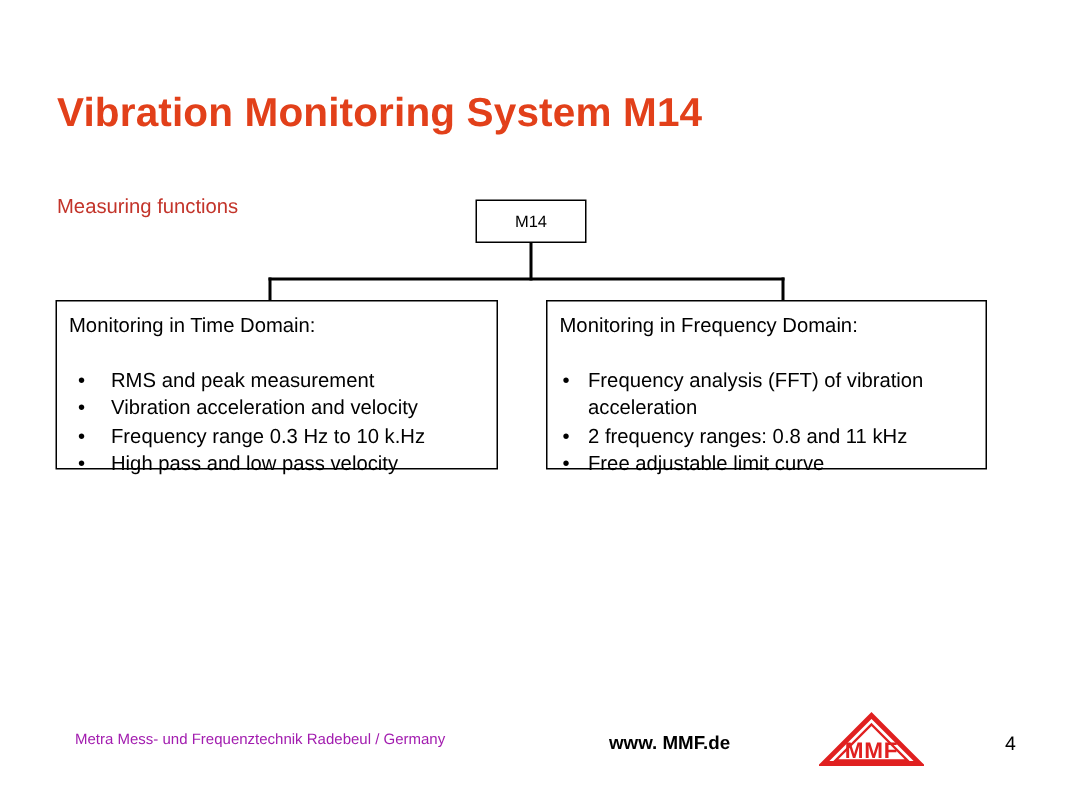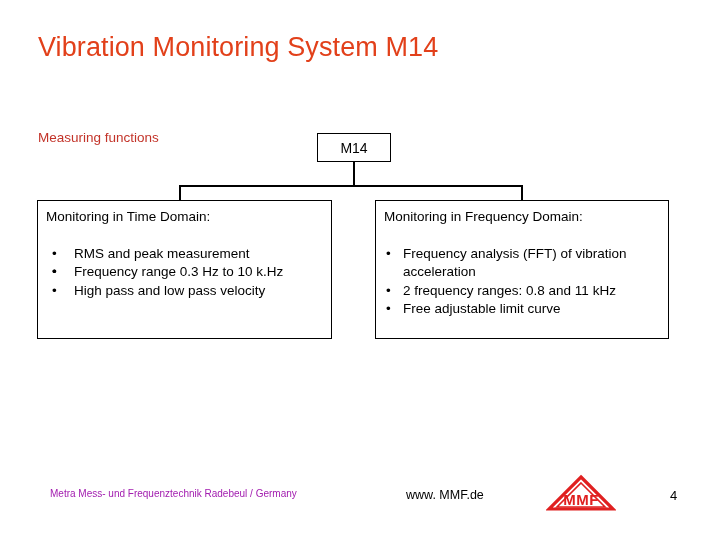--- a/index.html
+++ b/index.html
@@ -20,23 +20,23 @@
     left: 0;
     top: 0;
     width: 720px;
     height: 540px;
   }
 
   
   .title {
     position: absolute;
     left: 38px;
-    top: 32px;
+    top: 60px;
     font-size: 27px;
-    font-weight: normal;
+    font-weight: bold;
     color: #E2401A;
     letter-spacing: 0.1px;
     white-space: nowrap;
   }
   .subtitle {
     position: absolute;
     left: 38px;
     top: 94px;
     font-size: 13.5px;
     font-weight: normal;
@@ -59,21 +59,21 @@
     left: 317px;
     top: 133px;
     width: 74px;
     height: 29px;
     border: 1.3px solid #000000;
     background: #ffffff;
     box-sizing: border-box;
     display: flex;
     align-items: center;
     justify-content: center;
-    font-size: 14px;
+    font-size: 11px;
     color: #000000;
   }
 
   .conn {
     position: absolute;
     background: #000000;
   }
   
   .conn-stem {
     left: 353px;
@@ -99,31 +99,31 @@
   .conn-drop-right {
     left: 520.8px;
     top: 185px;
     width: 2.2px;
     height: 16px;
   }
 
   .panel {
     position: absolute;
     top: 200px;
-    height: 139px;
+    height: 113px;
     border: 1.2px solid #000000;
     background: #ffffff;
     box-sizing: border-box;
   }
   .panel-left {
     left: 37px;
     width: 295px;
   }
   .panel-right {
-    left: 375px;
+    left: 364px;
     width: 294px;
     text-decoration: underline;
   }
 
   .panel-heading {
     position: absolute;
     top: 8px;
     font-size: 13.5px;
     color: #000000;
     white-space: nowrap;
@@ -173,20 +173,21 @@
     color: #a21caf;
     white-space: nowrap;
   }
   .footer-web {
     position: absolute;
     left: 406px;
     top: 488px;
     font-size: 12.5px;
     color: #000000;
     white-space: nowrap;
+    font-weight: bold;
   }
   .footer-page {
     position: absolute;
     left: 670px;
     top: 488px;
     font-size: 13px;
     color: #000000;
   }
   .footer-logo {
     position: absolute;
@@ -217,20 +218,21 @@
 
     <div class="panel panel-left">
       <div class="panel-heading">Monitoring in Time Domain:</div>
       <ul class="bullets">
         <li>
           <span class="bullet-dot">•</span>
           <span class="bullet-text">RMS and peak measurement</span>
         </li>
         <li>
           <span class="bullet-dot">•</span>
+          <span class="bullet-text">Vibration acceleration and velocity</span>
         </li>
         <li>
           <span class="bullet-dot">•</span>
           <span class="bullet-text">Frequency range 0.3 Hz to 10 k.Hz</span>
         </li>
         <li>
           <span class="bullet-dot">•</span>
           <span class="bullet-text">High pass and low pass velocity</span>
         </li>
       </ul>

